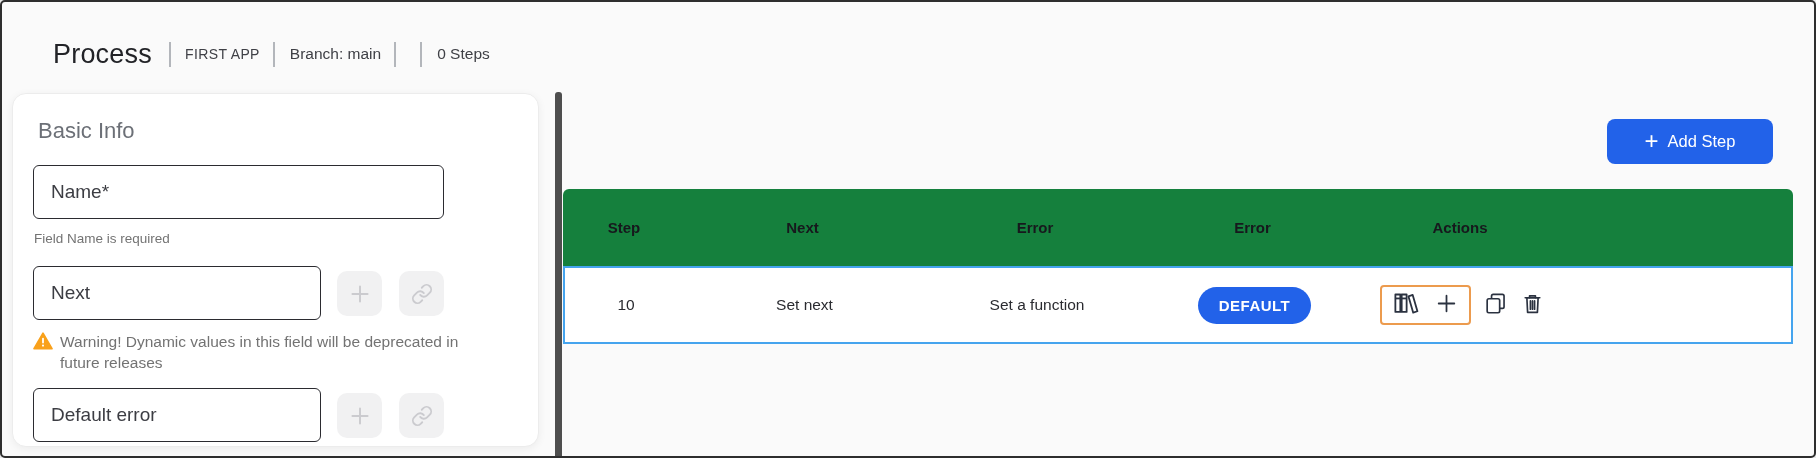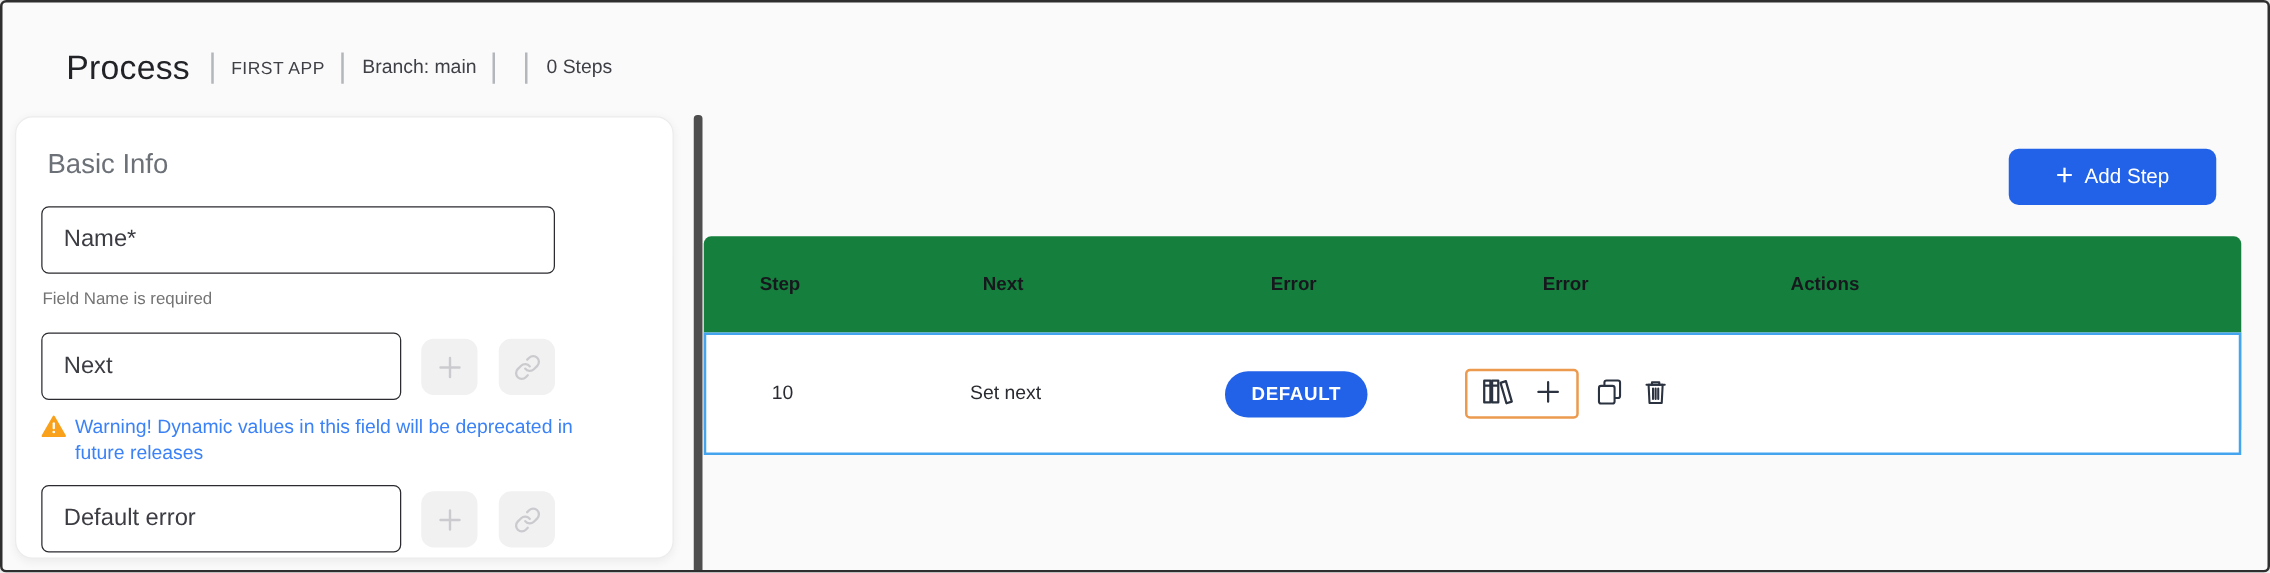--- a/index.html
+++ b/index.html
@@ -24,38 +24,38 @@
   .tf-name{left:20px;top:71px;width:411px;height:54px;}
   .tf-next{left:20px;top:172px;width:288px;height:54px;}
   .tf-err {left:20px;top:294px;width:288px;height:54px;}
   .field-error{position:absolute;left:21px;top:137px;font-size:13.5px;color:#737373;}
   .sq-btn{position:absolute;width:45px;height:45px;border-radius:10px;background:#f1f1f2;border:none;
           display:flex;align-items:center;justify-content:center;cursor:pointer;padding:0;}
   .sq-btn svg{display:block;}
   .b-plus1{left:324px;top:177px;} .b-link1{left:386px;top:177px;}
   .b-plus2{left:324px;top:299px;} .b-link2{left:386px;top:299px;}
   .warn{position:absolute;left:20px;top:237px;display:flex;gap:7px;}
-  .warn-text{width:428px;font-size:15.5px;line-height:21px;color:#3b82f6;}
+  .warn-text{width:428px;font-size:15.5px;line-height:21px;color:#737373;}
   .warn-ico{flex:0 0 auto;margin-top:1px;}
 
   
   .vdivider{position:absolute;left:553px;top:90px;width:7px;height:368px;background:#4e4e4e;border-radius:3px;cursor:col-resize;}
 
   
   .add-btn{position:absolute;left:1605px;top:117px;width:166px;height:45px;background:#2262e9;border:none;
            border-radius:8px;color:#fff;display:flex;align-items:center;justify-content:center;gap:9px;cursor:pointer;}
   .add-btn .plus{font-size:24px;font-weight:300;line-height:1;margin-top:-2px;}
   .add-btn .lbl{font-size:16.5px;font-weight:500;}
 
   .tablecard{position:absolute;left:561px;top:187px;width:1230px;height:155px;background:#15803d;
              border-radius:6px 6px 0 0;box-sizing:border-box;}
   .tgrid{display:grid;grid-template-columns:122px 235px 230px 205px 210px 1fr;align-items:center;}
   .thead{height:77px;}
   .thead .th{text-align:center;font-size:15px;font-weight:700;color:#17181d;}
-  .trow{height:98px;border:2px solid #45a4ee;background:#fff;box-sizing:border-box;cursor:pointer;}
+  .trow{height:78px;border:2px solid #45a4ee;background:#fff;box-sizing:border-box;cursor:pointer;}
   .trow .td{text-align:center;font-size:15.5px;color:#2a2b30;}
   .pill{display:inline-block;background:#2262e9;color:#fff;border-radius:20px;padding:10px 21px;
         font-size:15px;font-weight:700;letter-spacing:.5px;cursor:pointer;}
   .actions{display:flex;align-items:center;justify-content:center;gap:12px;}
   .action-group{display:flex;align-items:center;gap:15px;border:2px solid #ec9b4e;border-radius:4px;
                 padding:3px 10px;background:#fff;}
   .icon-btn{background:none;border:none;padding:0;cursor:pointer;display:flex;align-items:center;}
 </style>
 </head>
 <body>
@@ -143,20 +143,21 @@
       <div class="th">Step</div>
       <div class="th">Next</div>
       <div class="th">Error</div>
       <div class="th">Error</div>
       <div class="th">Actions</div>
     </div>
 
     <div class="tgrid trow">
       <div class="td">10</div>
       <div class="td">Set next</div>
+      <div class="td">Set a function</div>
       <div class="td">
         <span class="pill">DEFAULT</span>
       </div>
       <div class="td actions">
         <span class="action-group">
           <button class="icon-btn">
             <span>
               <svg width="27" height="27" viewBox="0 0 24 24" fill="none" stroke="#2b3240" stroke-width="1.6" stroke-linejoin="round">
                   <rect x="3" y="4" width="4.4" height="15.5"></rect>
                   <path d="M3 7.5h4.4"></path>

